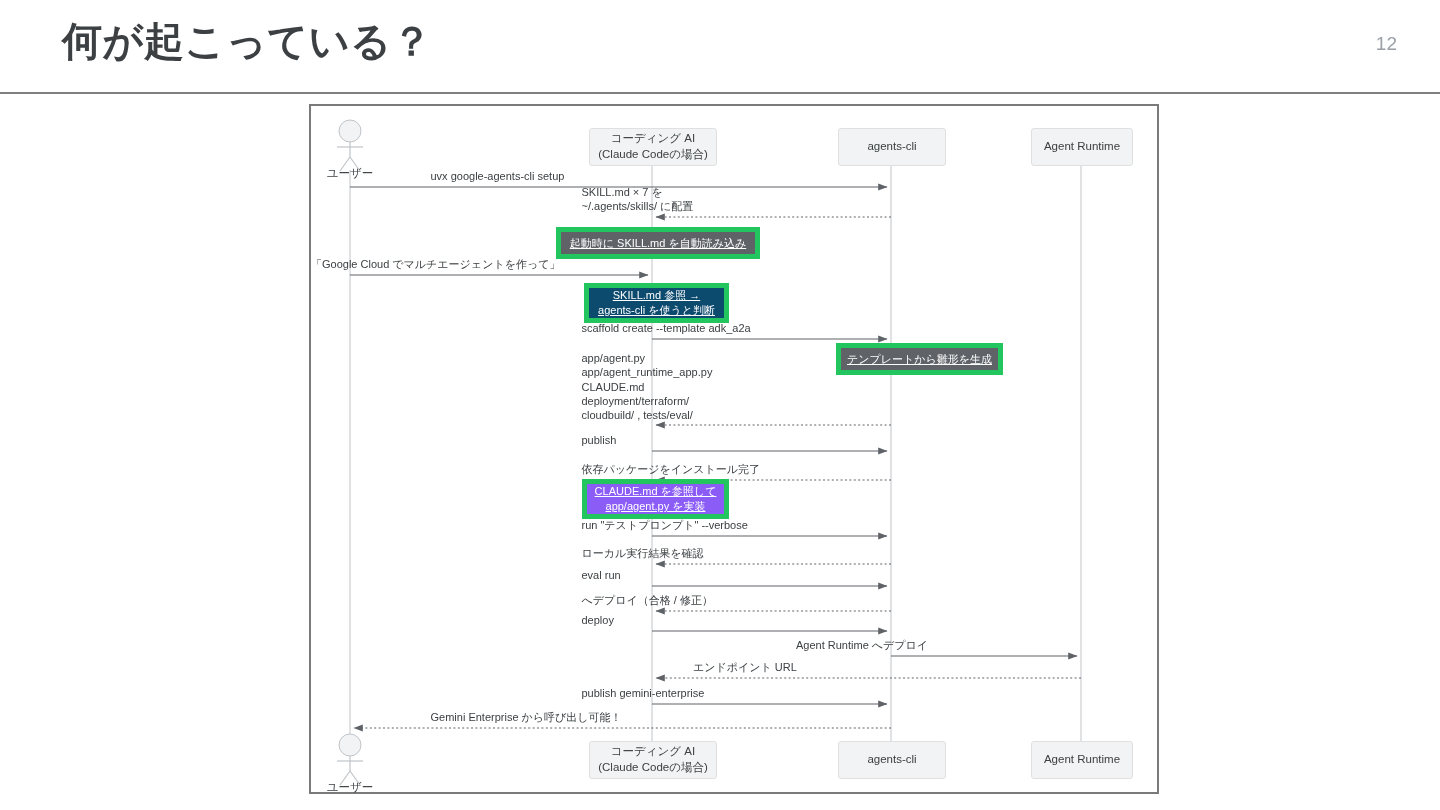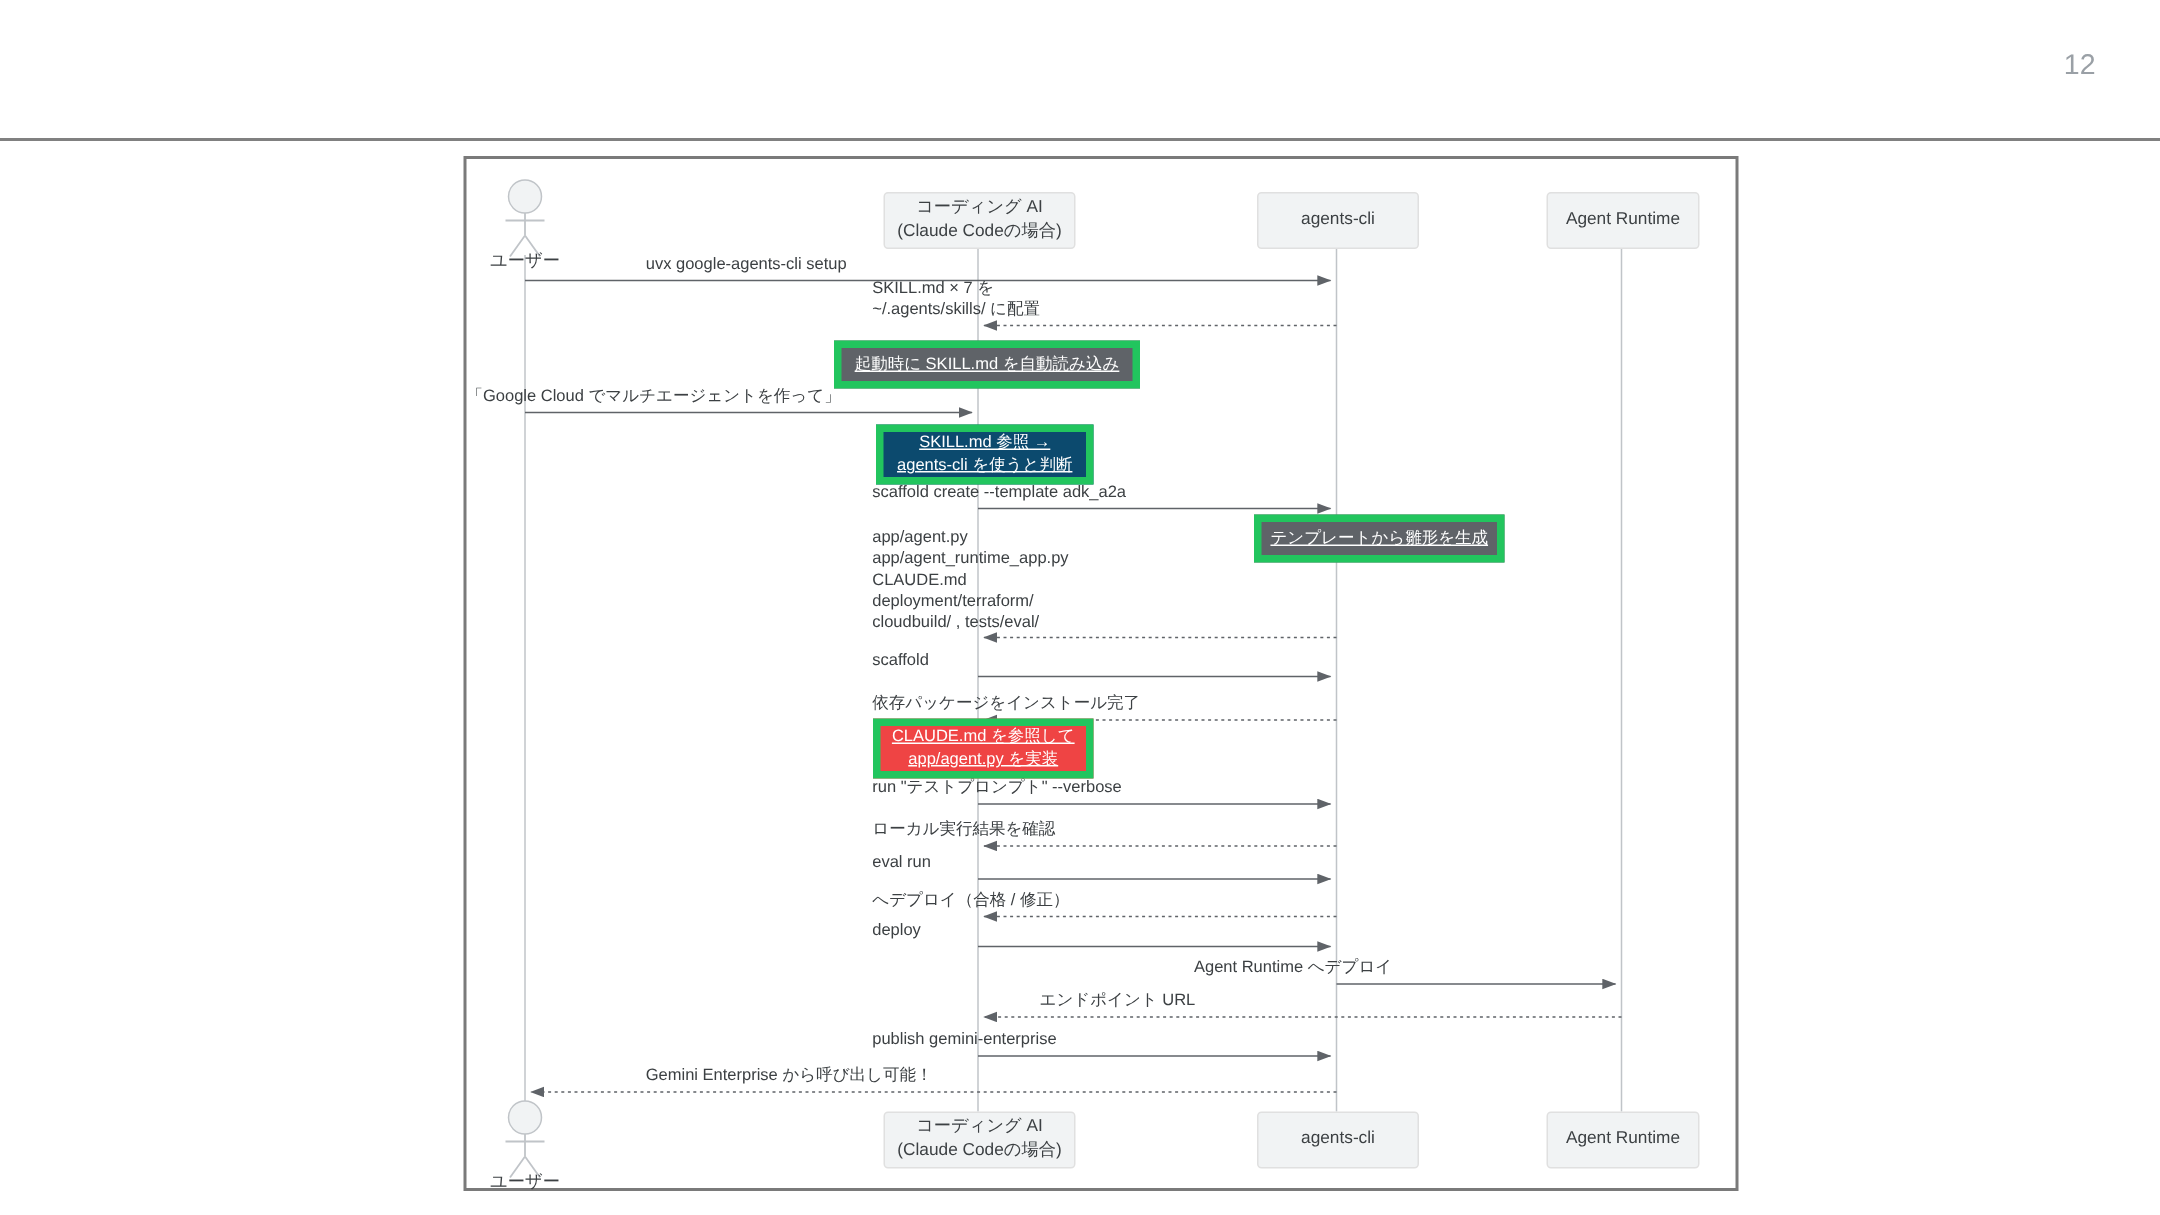--- a/index.html
+++ b/index.html
@@ -51,20 +51,21 @@
   .note-box{
     position:absolute;background:#5f6368;color:#ffffff;border:5px solid #22c55e;
     font-size:11px;line-height:1.35;text-align:center;
     display:flex;align-items:center;justify-content:center;white-space:pre;text-decoration:underline;
   }
 </style>
 </head>
 <body>
 
 <div id="slide-header">
+  <div id="slide-title">何が起こっている？</div>
   <div id="page-number">12</div>
 </div>
 <div id="header-rule"></div>
 
 <div id="diagram-frame">
   <div id="diagram-canvas">
     <svg class="layer" id="svg-layer" xmlns="http://www.w3.org/2000/svg">
       <defs>
         <marker id="arrowSolid" markerWidth="9" markerHeight="9" refX="8" refY="3.2" orient="auto">
           <path d="M0,0 L8.5,3.2 L0,6.4 z" fill="#5f6368"></path>
@@ -137,32 +138,32 @@
         <div class="participant-box" style="left: 720px; top: 635px; width: 100px; height: 36px; background: rgb(241, 243, 244); color: rgb(60, 64, 67);">
           <span>Agent Runtime</span>
         </div>
       </div>
     <div id="messages">
         <div class="msg-label" style="left: 119.5px; width: 380px; top: 63px;">uvx google-agents-cli setup</div>
         <div class="msg-label" style="left: 270.5px; width: 380px; top: 79px;">SKILL.md × 7 を<br>~/.agents/skills/ に配置</div>
         <div class="msg-label" style="left: 0px; width: 380px; top: 151px;">「Google Cloud でマルチエージェントを作って」</div>
         <div class="msg-label" style="left: 270.5px; width: 380px; top: 215px;">scaffold create --template adk_a2a</div>
         <div class="msg-label" style="left: 270.5px; width: 380px; top: 245px;">app/agent.py<br>app/agent_runtime_app.py<br>CLAUDE.md<br>deployment/terraform/<br>cloudbuild/ , tests/eval/</div>
-        <div class="msg-label" style="left: 270.5px; width: 380px; top: 327px;">scaffold</div>
+        <div class="msg-label" style="left: 270.5px; width: 380px; top: 327px;">publish</div>
         <div class="msg-label" style="left: 270.5px; width: 380px; top: 356px;">依存パッケージをインストール完了</div>
         <div class="msg-label" style="left: 270.5px; width: 380px; top: 412px;">run "テストプロンプト" --verbose</div>
         <div class="msg-label" style="left: 270.5px; width: 380px; top: 440px;">ローカル実行結果を確認</div>
         <div class="msg-label" style="left: 270.5px; width: 380px; top: 462px;">eval run</div>
         <div class="msg-label" style="left: 270.5px; width: 380px; top: 487px;">へデプロイ（合格 / 修正）</div>
         <div class="msg-label" style="left: 270.5px; width: 380px; top: 507px;">deploy</div>
         <div class="msg-label" style="left: 485px; width: 380px; top: 532px;">Agent Runtime へデプロイ</div>
         <div class="msg-label" style="left: 382px; width: 380px; top: 554px;">エンドポイント URL</div>
         <div class="msg-label" style="left: 270.5px; width: 380px; top: 580px;">publish gemini-enterprise</div>
         <div class="msg-label" style="left: 119.5px; width: 380px; top: 604px;">Gemini Enterprise から呼び出し可能！</div>
       </div>
     <div id="notes">
         <div class="note-box" style="left: 245px; top: 121px; width: 194px; height: 22px; background: rgb(95, 99, 104); color: rgb(255, 255, 255);"><span>起動時に SKILL.md を自動読み込み</span></div>
         <div class="note-box" style="left: 273px; top: 177px; width: 135px; height: 30px; background: #0c4a6e; color: rgb(255, 255, 255);"><span>SKILL.md 参照 →<br>agents-cli を使うと判断</span></div>
         <div class="note-box" style="left: 501px; top: 237px; width: 157px; height: 22px; background: rgb(95, 99, 104); color: rgb(255, 255, 255); margin-left: 24px;"><span>テンプレートから雛形を生成</span></div>
-        <div class="note-box" style="left: 271px; top: 373px; width: 137px; height: 30px; background: #ef4444; color: rgb(255, 255, 255);"><span>CLAUDE.md を参照して<br>app/agent.py を実装</span></div>
+        <div class="note-box" style="left: 271px; top: 373px; width: 137px; height: 30px; background: #8b5cf6; color: rgb(255, 255, 255);"><span>CLAUDE.md を参照して<br>app/agent.py を実装</span></div>
       </div>
   </div>
 </div>
 
 </body></html>

